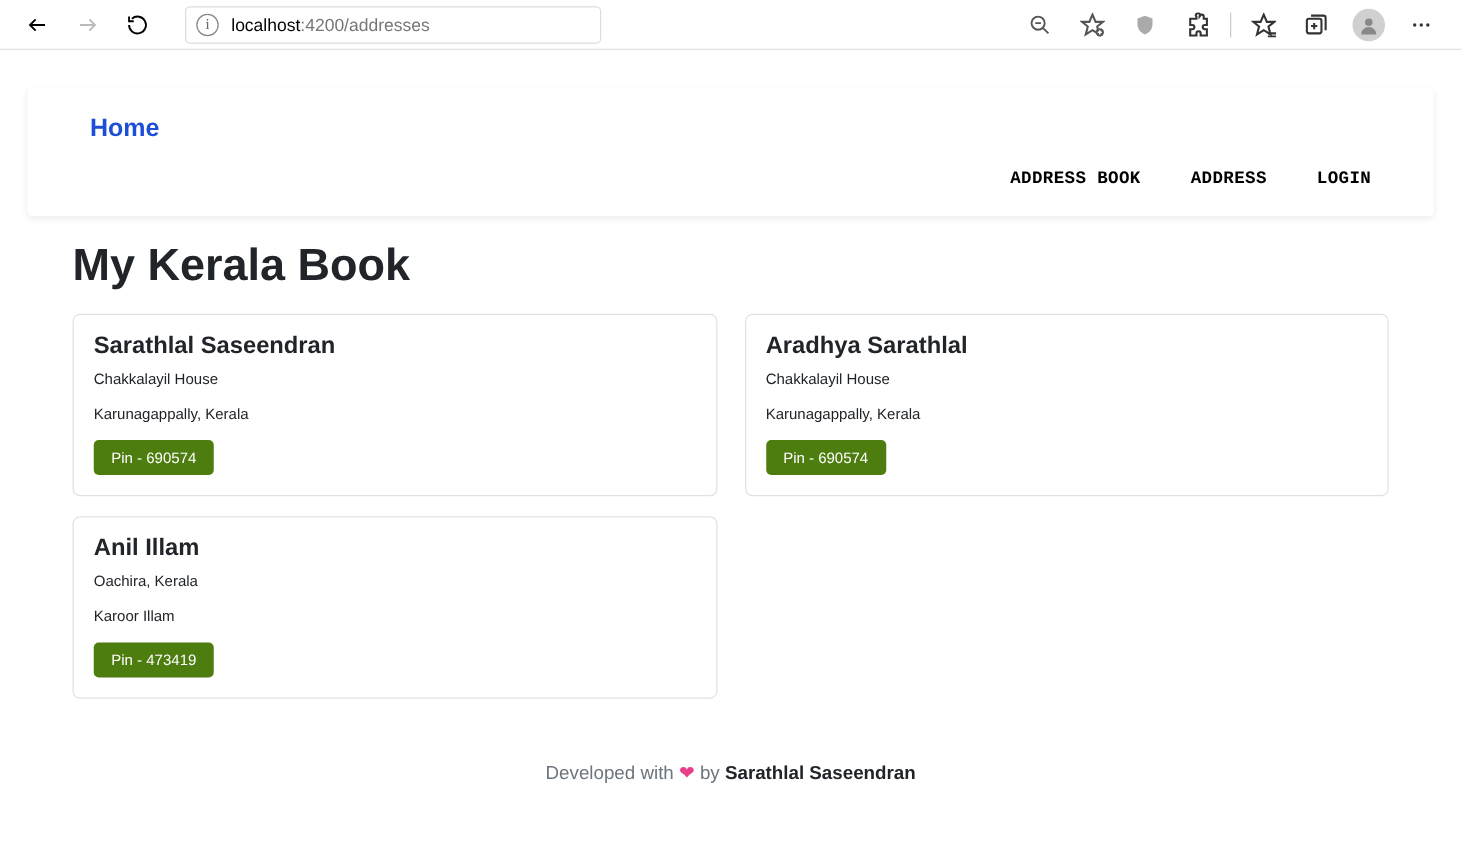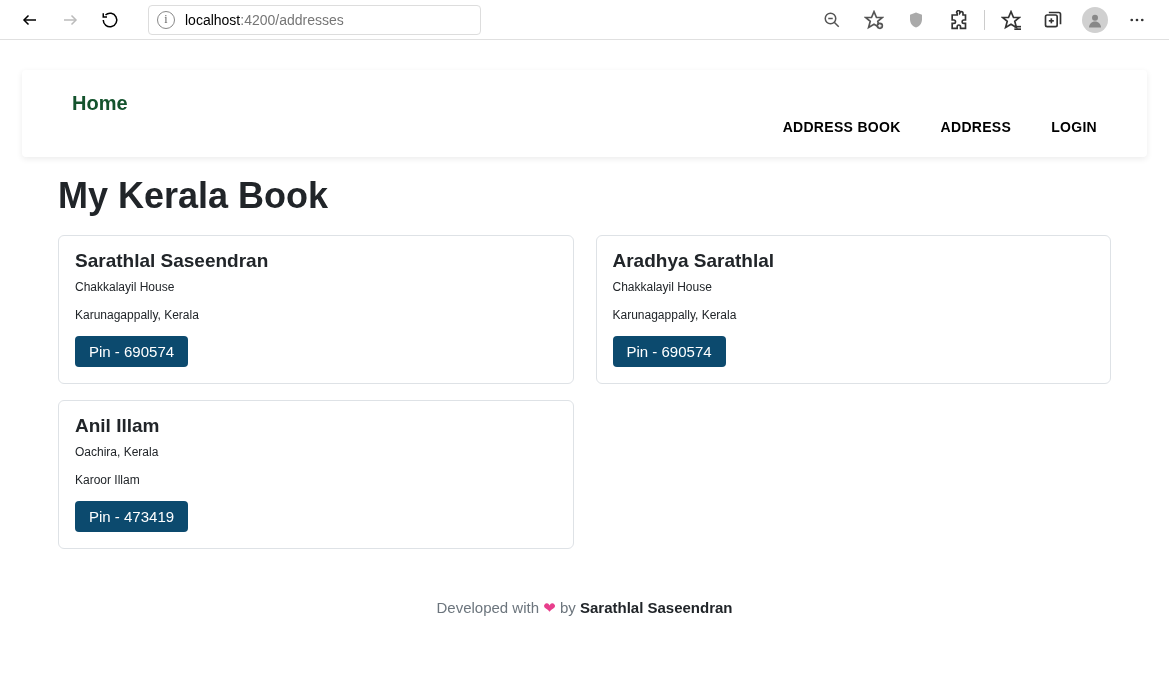--- a/index.html
+++ b/index.html
@@ -59,25 +59,26 @@
     .page-wrap { padding: 30px 22px 10px; }
     .app-header {
       background: #fff;
       border-radius: 4px;
       box-shadow: 0 2px 6px rgba(0,0,0,0.08);
       padding: 22px 50px 22px 50px;
     }
     .brand {
       font-size: 20px;
       font-weight: 700;
-      color: #14532d;
+      color: #1d4ed8;
     }
     .nav-row {
       display: flex; justify-content: flex-end; gap: 40px;
-      margin-top: 4px;
+      margin-top: 20px;
+      font-family: Liberation Mono, monospace;
     }
     .nav-link {
       font-size: 14px; font-weight: 700; color: #000; letter-spacing: 0.3px;
       cursor: pointer;
     }
 
     .page-title {
       font-size: 36px;
       font-weight: 700;
       color: #212529;
@@ -103,26 +104,26 @@
       color: #212529;
       margin-bottom: 8px;
     }
     .card-line {
       font-size: 12px;
       color: #212529;
       margin-bottom: 14px;
     }
     .pin-btn {
       display: inline-block;
-      background: #0c4a6e;
+      background: #4d7c0f;
       color: #fff;
       border: none;
       border-radius: 4px;
       padding: 7px 14px;
-      font-size: 15px;
+      font-size: 12px;
       cursor: pointer;
     }
 
     .footer {
       text-align: center;
       color: #6c757d;
       font-size: 15px;
       margin-top: 40px;
       padding-bottom: 10px;
     }

